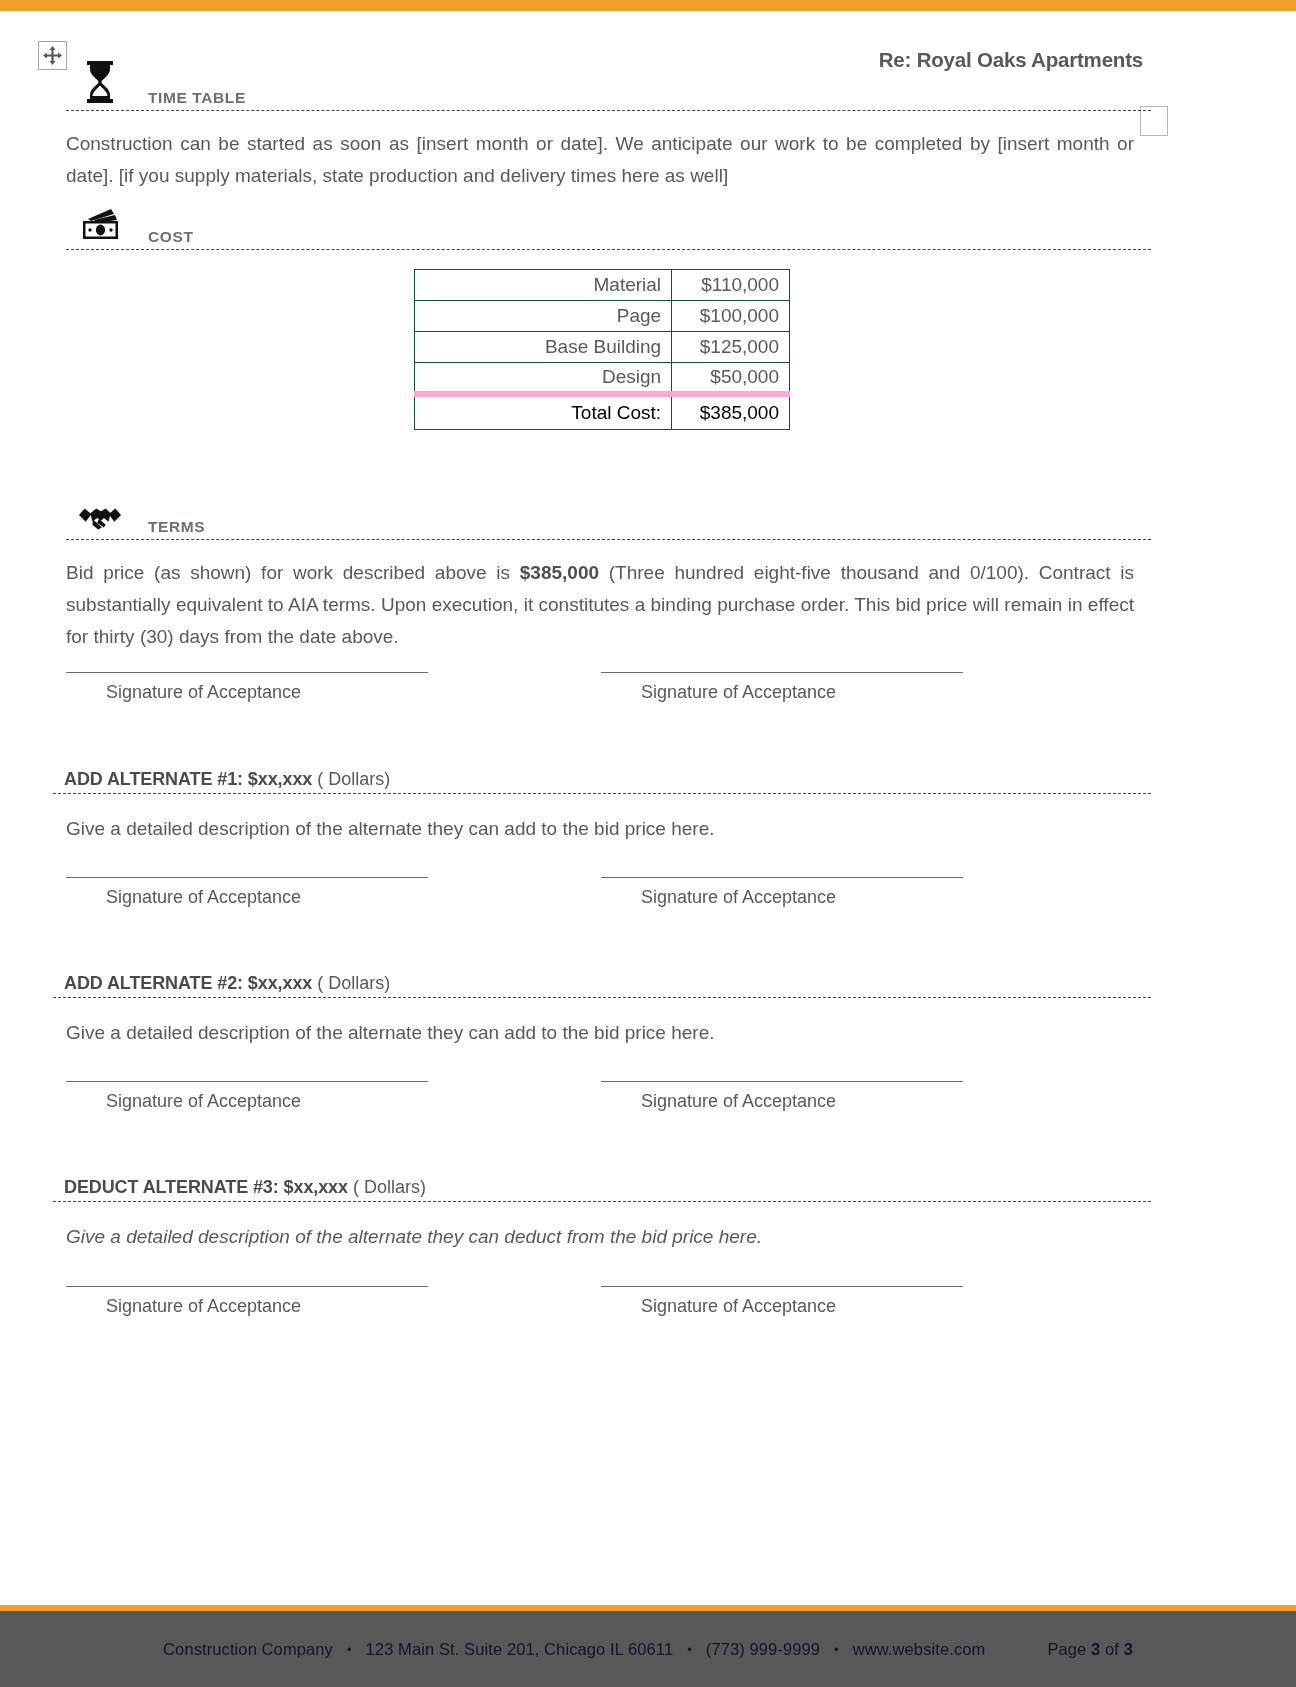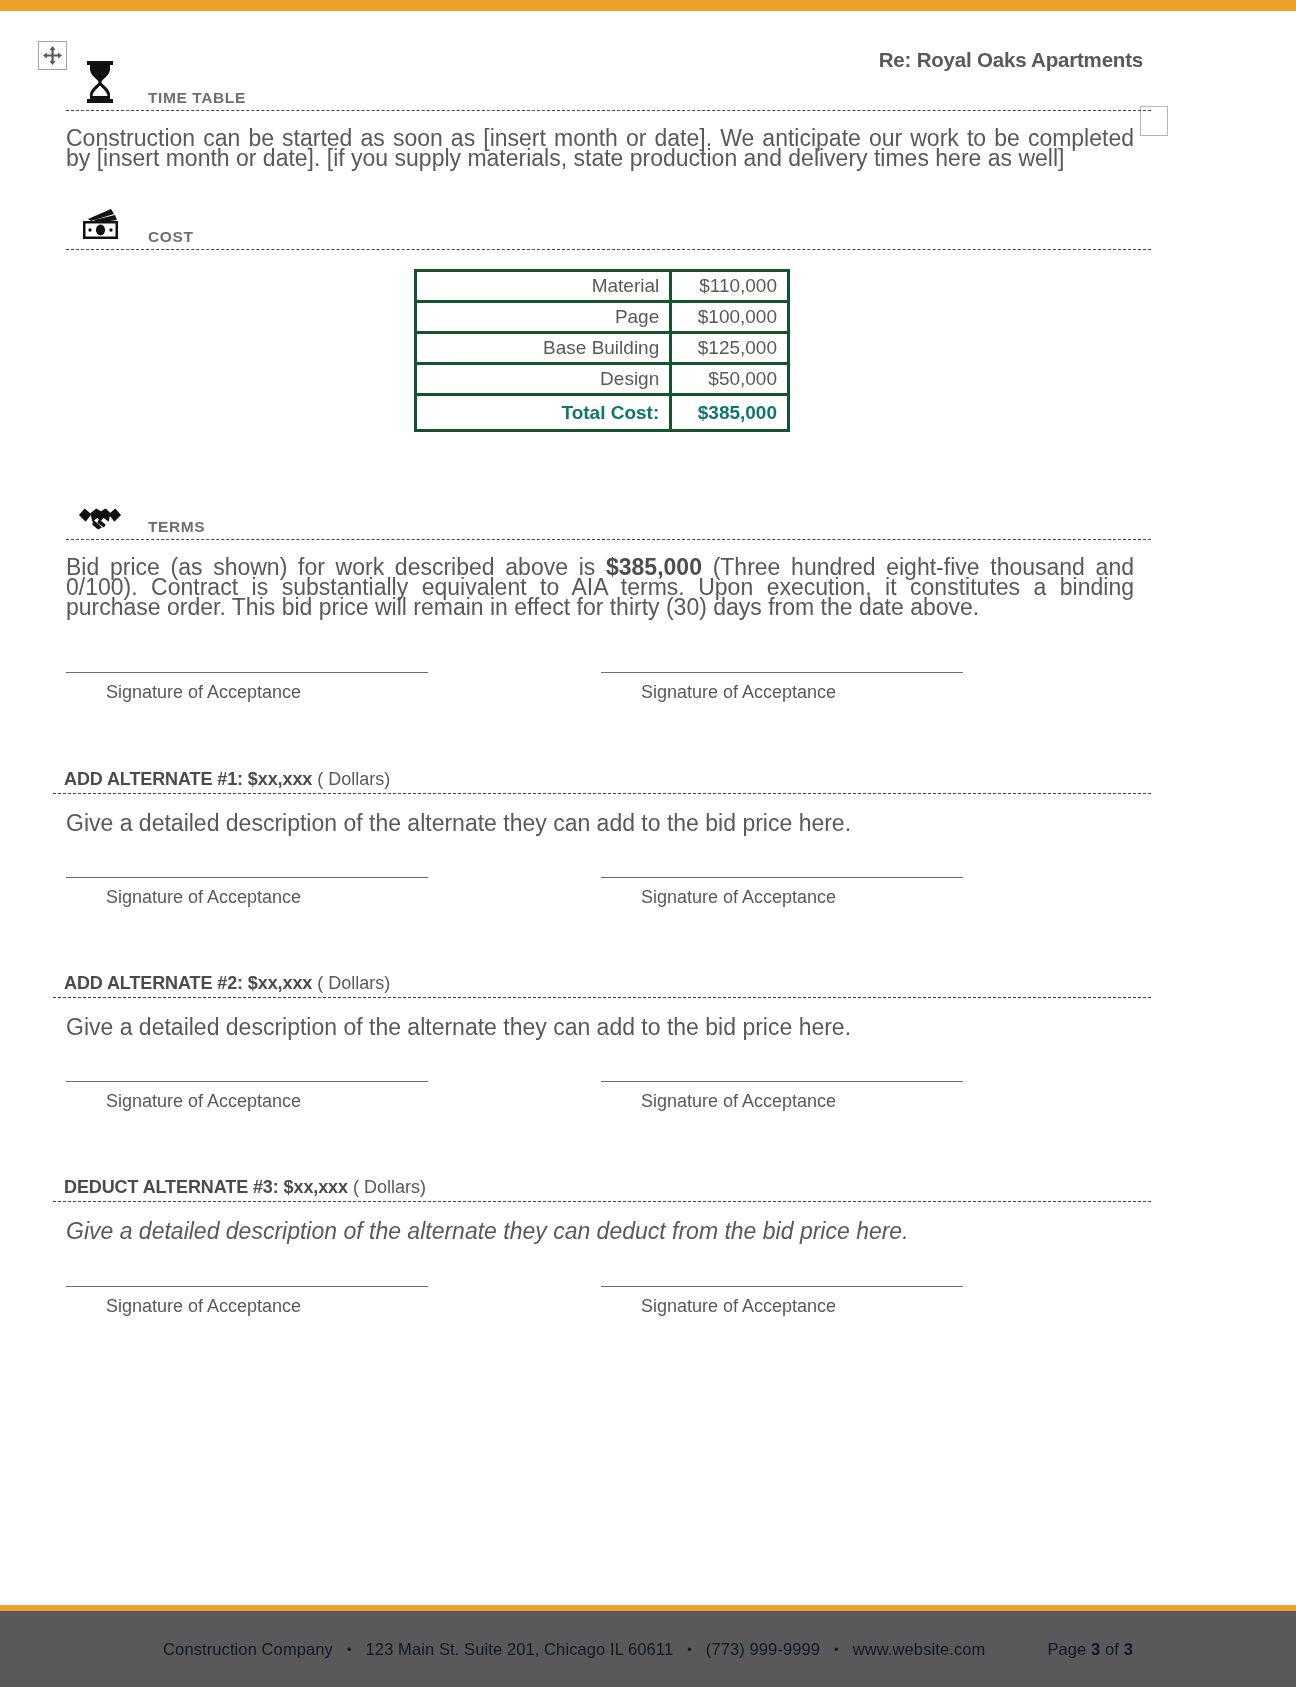--- a/index.html
+++ b/index.html
@@ -139,51 +139,51 @@
     bottom: 0;
     width: 1085px;
     border-bottom: 1.6px dashed #444;
   }
 
   
   .para {
     position: absolute;
     left: 66px;
     width: 1068px;
-    font-size: 23px;
-    line-height: 20px;
+    font-size: 19px;
+    line-height: 32px;
     color: #58595b;
     text-align: justify;
   }
   .para.left { text-align: left; }
   .para b { font-weight: bold; color: #4c4d4f; }
 
   
   .cost-table {
     position: absolute;
     left: 414px;
     top: 258px;
     width: 376px;
     border-collapse: collapse;
   }
   .cost-table td {
-    border: 3px solid #14532d;
+    border: 1px solid #14532d;
     height: 31px;
     padding: 0 10px;
     font-size: 19px;
     color: #58595b;
     text-align: right;
     vertical-align: middle;
   }
   .cost-table td.label { width: 258px; }
   .cost-table td.value { width: 118px; }
   .cost-table tr.total td {
-    border-top: 2px solid #f9a8d4;
-    font-weight: bold;
-    color: #0f766e;
+    border-top: 6px solid #f9a8d4;
+    font-weight: normal;
+    color: #000000;
     height: 36px;
   }
 
   
   .sig-line {
     position: absolute;
     height: 0;
     border-top: 1.5px solid #6b6b6b;
     width: 362px;
   }

